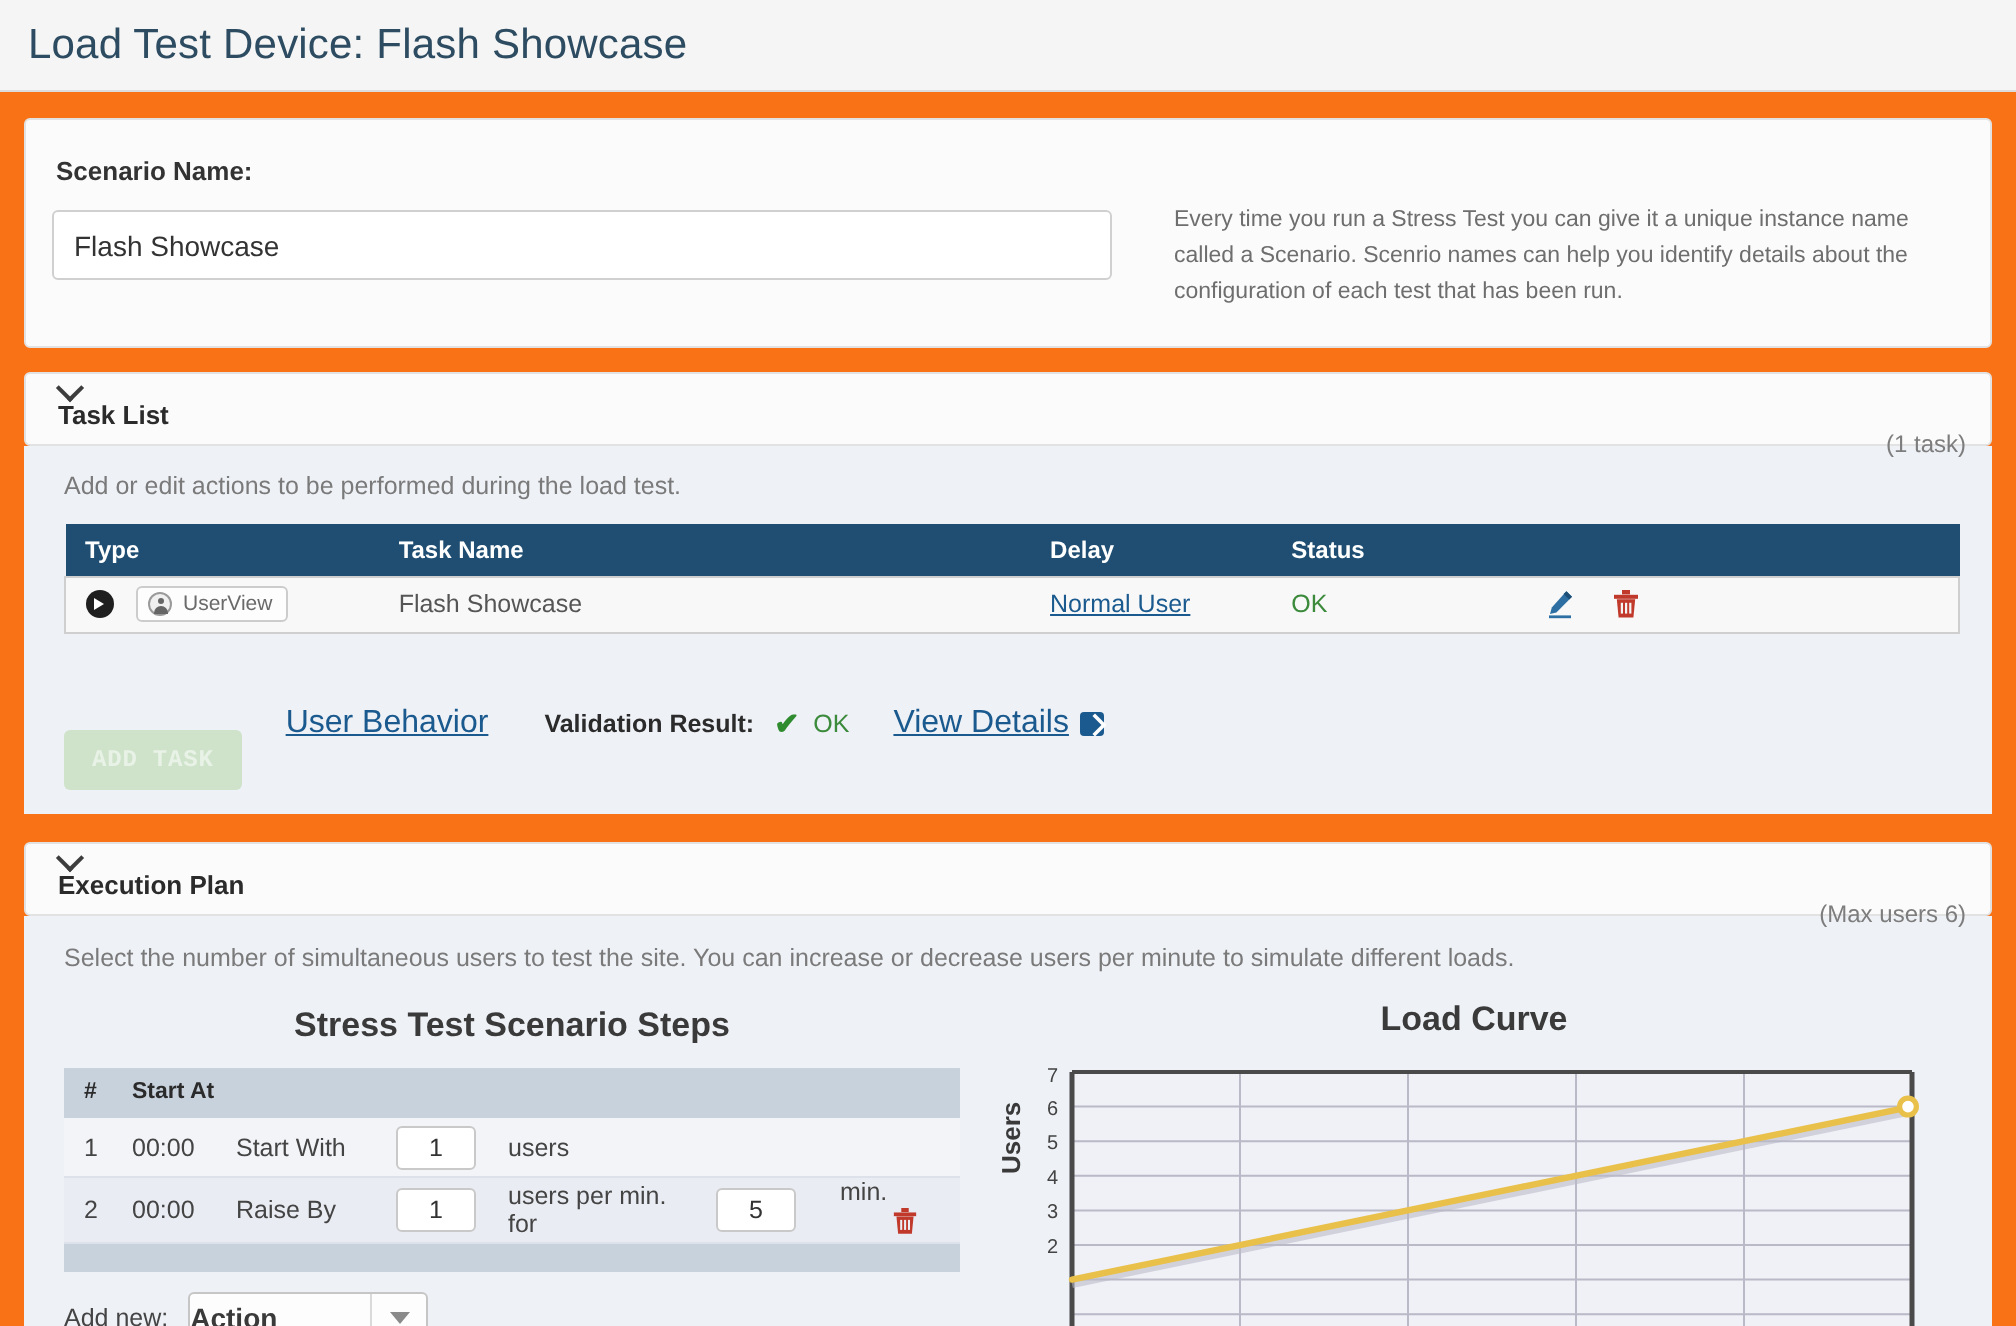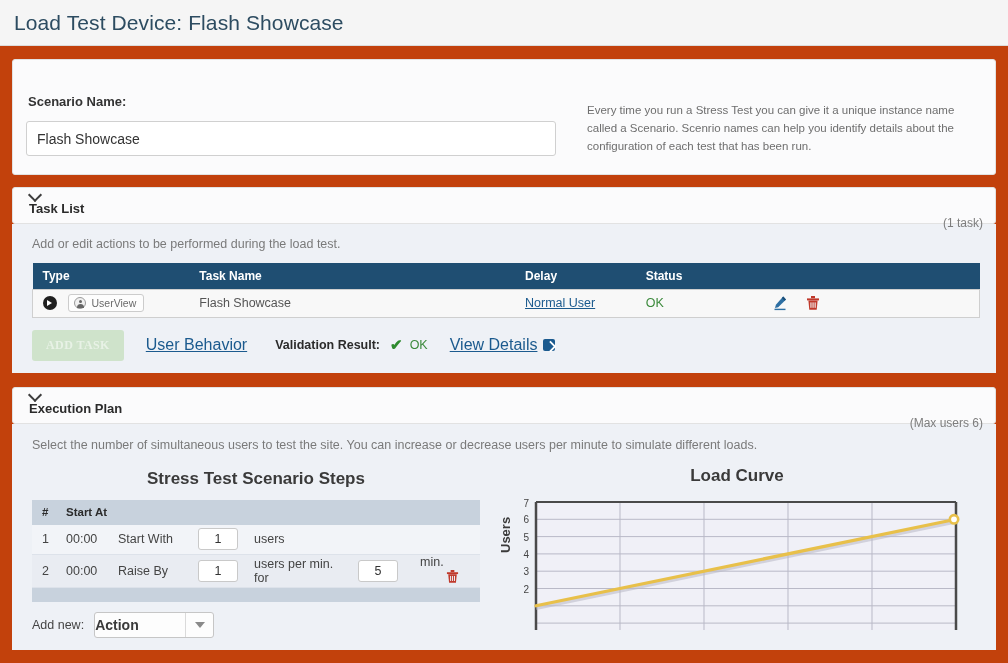--- a/index.html
+++ b/index.html
@@ -3,21 +3,21 @@
 <meta charset="utf-8">
 <style>
   * { box-sizing: border-box; }
   html, body {
     margin: 0; padding: 0;
     width: 1008px; height: 663px;
     background: #ffffff;
     font-family: "Liberation Sans", sans-serif;
     overflow: hidden;
   }
-  .page { width: 1008px; height: 663px; position: relative; background: #c2410c; }
+  .page { width: 1008px; height: 663px; position: relative; background: #f97316; }
 
   
   .titlebar {
     height: 46px;
     background: #f5f5f5;
     border-bottom: 1px solid #dcdcdc;
     display: flex; align-items: center;
     padding: 0 14px;
   }
   .titlebar h1 {
@@ -31,21 +31,21 @@
   
   .card {
     background: #fbfbfc;
     border: 1px solid #e2e2e2;
     border-radius: 3px;
     margin: 0 12px;
   }
 
   
   .scenario-card { margin-top: 13px; padding: 14px 13px 18px 13px; display: flex; }
-  .scenario-left { width: 545px; margin-top: 16px; }
+  .scenario-left { width: 545px; }
   .scenario-label {
     font-size: 13px; font-weight: bold; color: #333;
     margin: 4px 0 12px 2px;
   }
   .scenario-input {
     display: block; width: 530px; height: 35px;
     border: 1px solid #d0d0d0; border-radius: 3px;
     background: #fff; font-size: 14px; color: #333;
     padding: 0 10px; font-family: "Liberation Sans", sans-serif;
     outline: none;
@@ -139,21 +139,22 @@
   .icon-pencil { display: inline-block; width: 16px; height: 16px; vertical-align: middle; cursor: pointer; }
   .icon-trash  { display: inline-block; width: 14px; height: 16px; vertical-align: middle; cursor: pointer; }
 
   
   .addbar { display: flex; align-items: center; margin-top: 12px; }
   .btn-addtask {
     background: #cfe3cb; color: #e8f2e6;
     border: none; border-radius: 3px;
     font-size: 12px; font-weight: bold; letter-spacing: .4px;
     padding: 8px 14px; cursor: default;
-    font-family: Liberation Serif, serif;
+    font-family: Liberation Mono, monospace;
+    margin-top: 36px;
   }
   .addbar .link { margin-left: 22px; font-size: 16px; }
   .validation-label { margin-left: 28px; font-size: 12.5px; font-weight: bold; color: #2b2b2b; }
   .check { margin-left: 10px; color: #2e8b2e; font-size: 15px; font-weight: bold; }
   .ok-text { margin-left: 7px; color: #3c8a3c; font-size: 12.5px; }
   .view-details { margin-left: 12px; font-size: 12.5px; }
   .ext-icon {
     display: inline-block; width: 12px; height: 12px; margin-left: 6px;
     background: #1b5a8e; border-radius: 2px; position: relative; vertical-align: -2px;
   }

